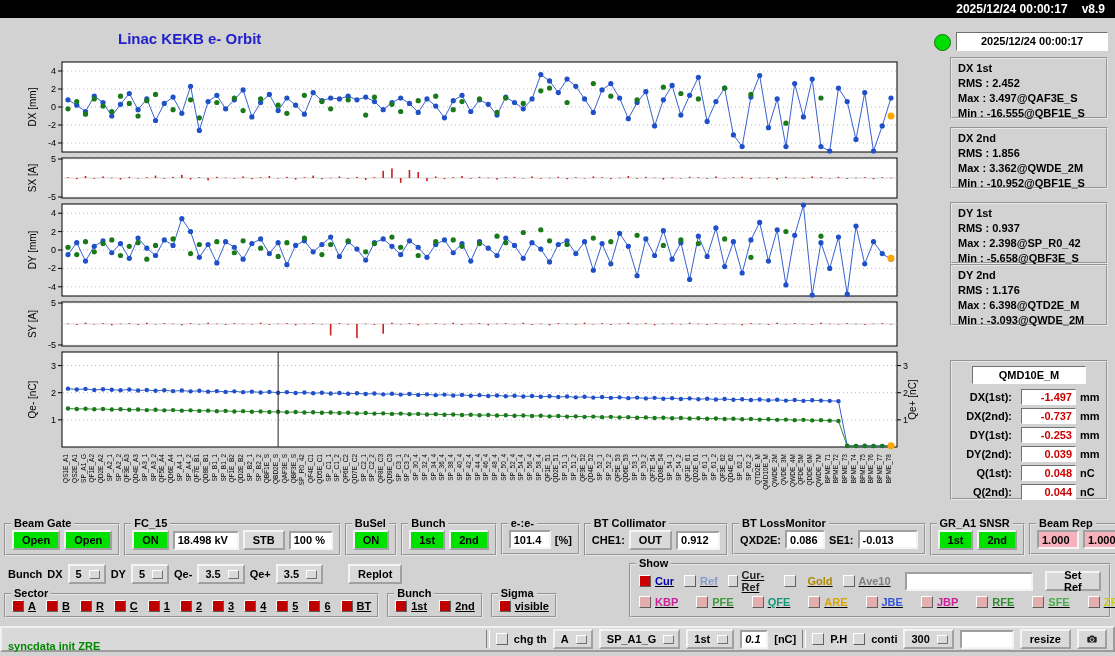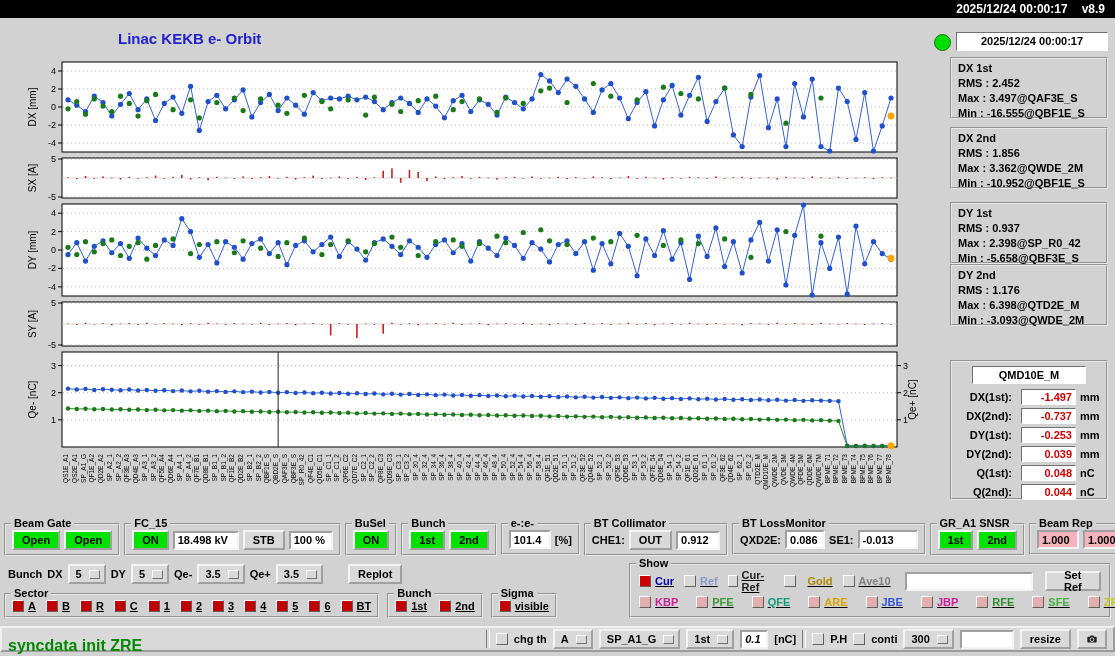--- a/index.html
+++ b/index.html
@@ -58,21 +58,21 @@
   #controls{position:absolute;top:514px;left:0;width:1115px;height:142px;}
   #row1{display:flex;gap:4px;padding:2px 4px 0;align-items:flex-start;}
   #midzone{display:flex;padding:0 4px;gap:6px;}
   #leftcol{flex:1;}
   #row2{display:flex;align-items:center;gap:5px;padding:8px 0 2px 4px;}
   #row3{display:flex;gap:8px;}
   #showframe .lf-body{flex-direction:column;align-items:stretch;gap:3px;padding:4px 8px;}
   .showrow{display:flex;align-items:center;gap:12px;}
   #statusbar{display:flex;align-items:center;gap:6px;margin-top:8px;height:26px;
        border:2px outset #f0f0f0;background:#d9d9d9;padding:0 6px;box-sizing:border-box;}
-  #status-msg{color:#008800;font-size:16px;font-weight:bold;flex:0 0 auto;margin-top:14px;}
+  #status-msg{color:#008800;font-size:11px;font-weight:bold;flex:0 0 auto;margin-top:14px;}
   #status-spacer{flex:1;}
   .cam-btn{width:30px;}
 </style>
 </head>
 <body>
 
 <div id="titlebar">
   <span>2025/12/24 00:00:17</span>
   <span>v8.9</span>
 </div>

